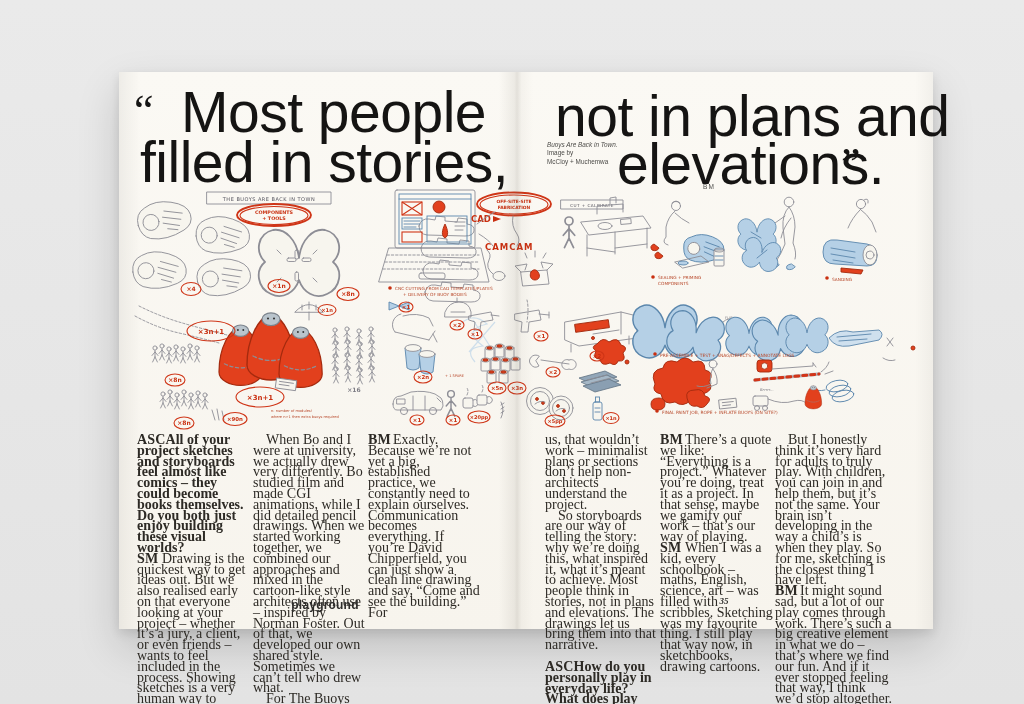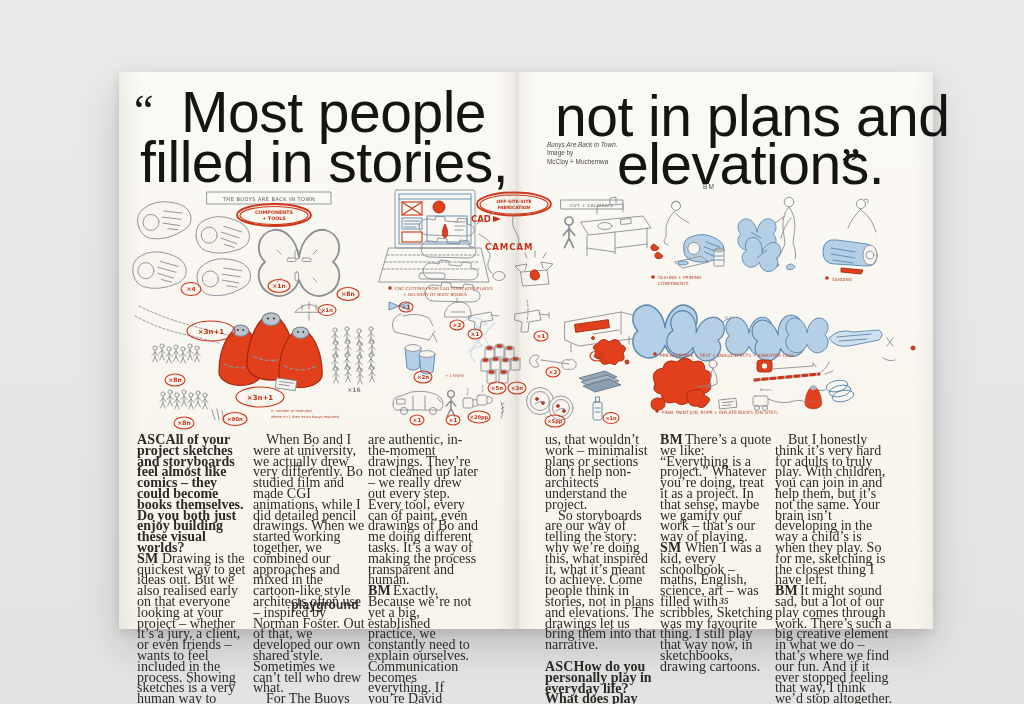--- a/index.html
+++ b/index.html
@@ -521,26 +521,25 @@
 
     <div class="col" style="left:18px;">
         <p class="para bold"><b class="speaker">ASC</b>All of your project sketches and storyboards feel almost like comics – they could become books themselves. Do you both just enjoy building these visual worlds?</p>
         <p class="para"><b class="speaker">SM</b>Drawing is the quickest way to get ideas out. But we also realised early on that everyone looking at your project – whether it’s a jury, a client, or even friends – wants to feel included in the process. Showing sketches is a very human way to invite them in, to make the work feel accessible.</p>
       </div>
     <div class="col" style="left:134px;">
         <p class="para indent">When Bo and I were at university, we actually drew very differently. Bo studied film and made CGI animations, while I did detailed pencil drawings. When we started working together, we combined our approaches and mixed in the cartoon-like style architects often use – inspired by Norman Foster. Out of that, we developed our own shared style. Sometimes we can’t tell who drew what.</p>
         <p class="para indent">For The Buoys Are Back in Town, for example, the sketches</p>
       </div>
     <div class="col" style="left:249px;">
-        <p class="para">are authentic, in-the-moment drawings. They’re not cleaned up later – we really drew out every step. Every tool, every can of paint, even drawings of Bo and me doing different tasks. It’s a way of making the process transparent and human.</p>
         <p class="para"><b class="speaker">BM</b>Exactly. Because we’re not yet a big, established practice, we constantly need to explain ourselves. Communication becomes everything. If you’re David Chipperfield, you can just show a clean line drawing and say, “Come and see the building.” For</p>
       </div>
     <div class="col" style="left:426px;">
         <p class="para">us, that wouldn’t work – minimalist plans or sections don’t help non-architects understand the project.</p>
-        <p class="para indent">So storyboards are our way of telling the story: why we’re doing this, what inspired it, what it’s meant to achieve. Come people think in stories, not in plans and elevations. The drawings let us bring them into that narrative.</p>
+        <p class="para indent">So storyboards are our way of telling the story: why we’re doing this, what inspired it, what it’s meant to achieve. Most people think in stories, not in plans and elevations. The drawings let us bring them into that narrative.</p>
         <p class="para bold gap"><b class="speaker">ASC</b>How do you personally play in everyday life? What does play mean for you?</p>
       </div>
     <div class="col" style="left:541px;">
         <p class="para"><b class="speaker">BM</b>There’s a quote we like: “Everything is a project.” Whatever you’re doing, treat it as a project. In that sense, maybe we gamify our work – that’s our way of playing.</p>
         <p class="para"><b class="speaker">SM</b>When I was a kid, every schoolbook – maths, English, science, art – was filled with scribbles. Sketching was my favourite thing. I still play that way now, in sketchbooks, drawing cartoons.</p>
       </div>
     <div class="col" style="left:656px;width:118px;">
         <p class="para indent">But I honestly think it’s very hard for adults to truly play. With children, you can join in and help them, but it’s not the same. Your brain isn’t developing in the way a child’s is when they play. So for me, sketching is the closest thing I have left.</p>
         <p class="para"><b class="speaker">BM</b>It might sound sad, but a lot of our play comes through work. There’s such a big creative element in what we do – that’s where we find our fun. And if it ever stopped feeling that way, I think we’d stop altogether.</p>
       </div>

